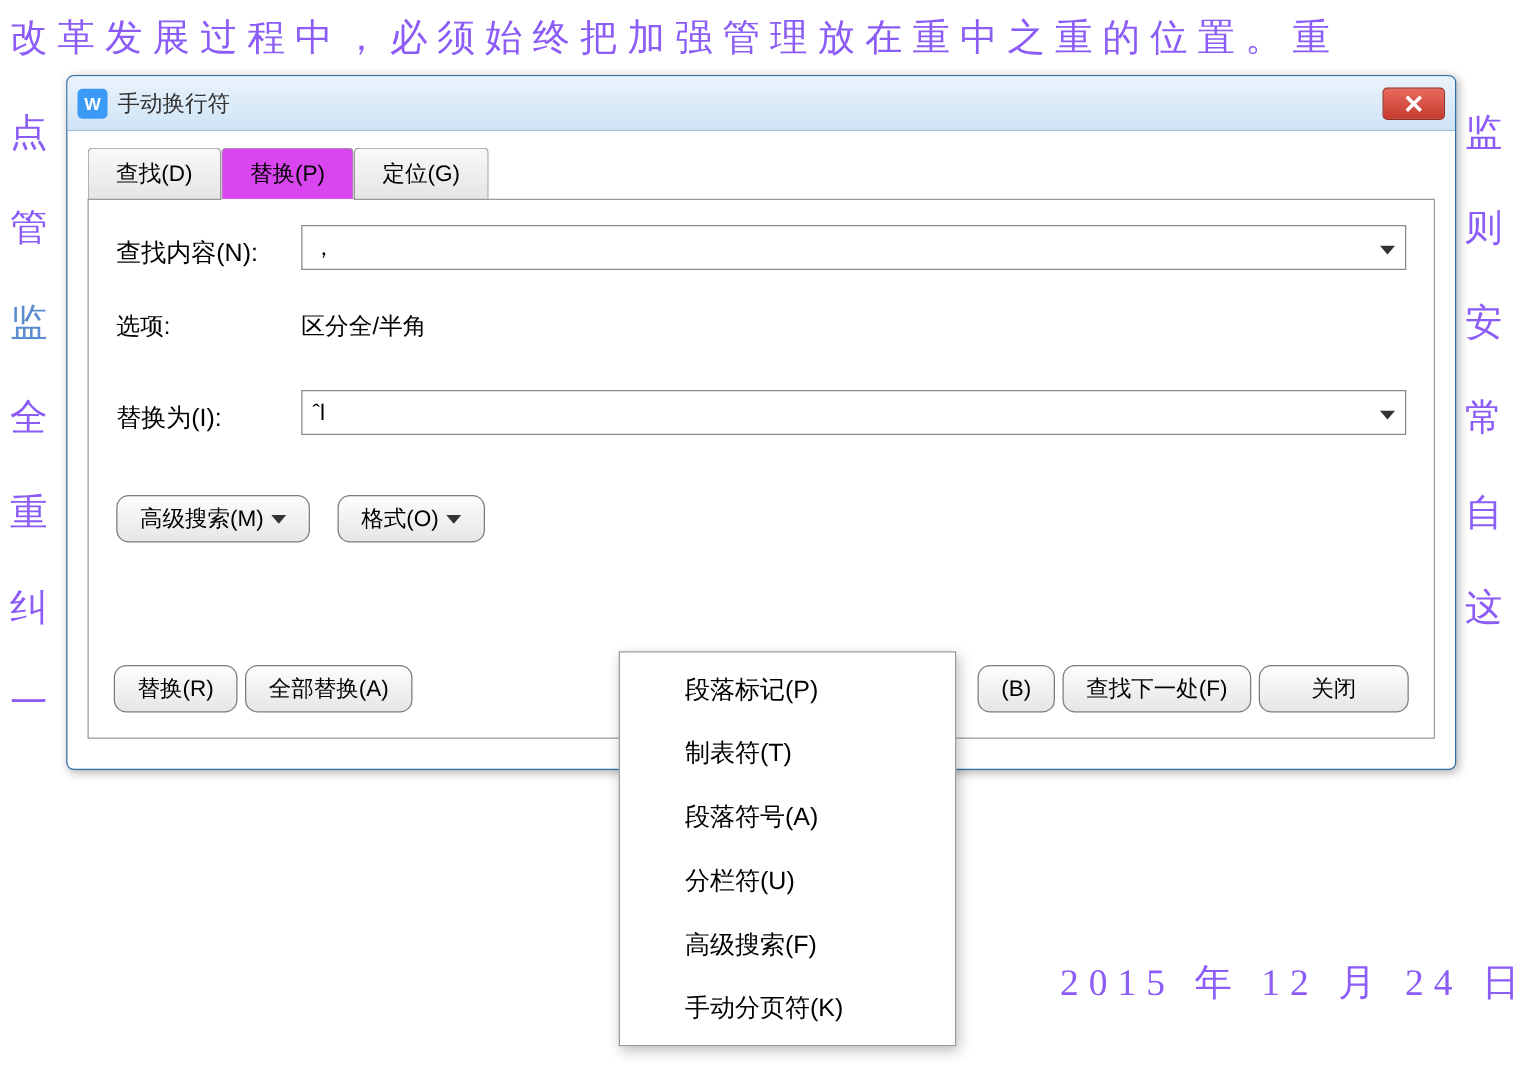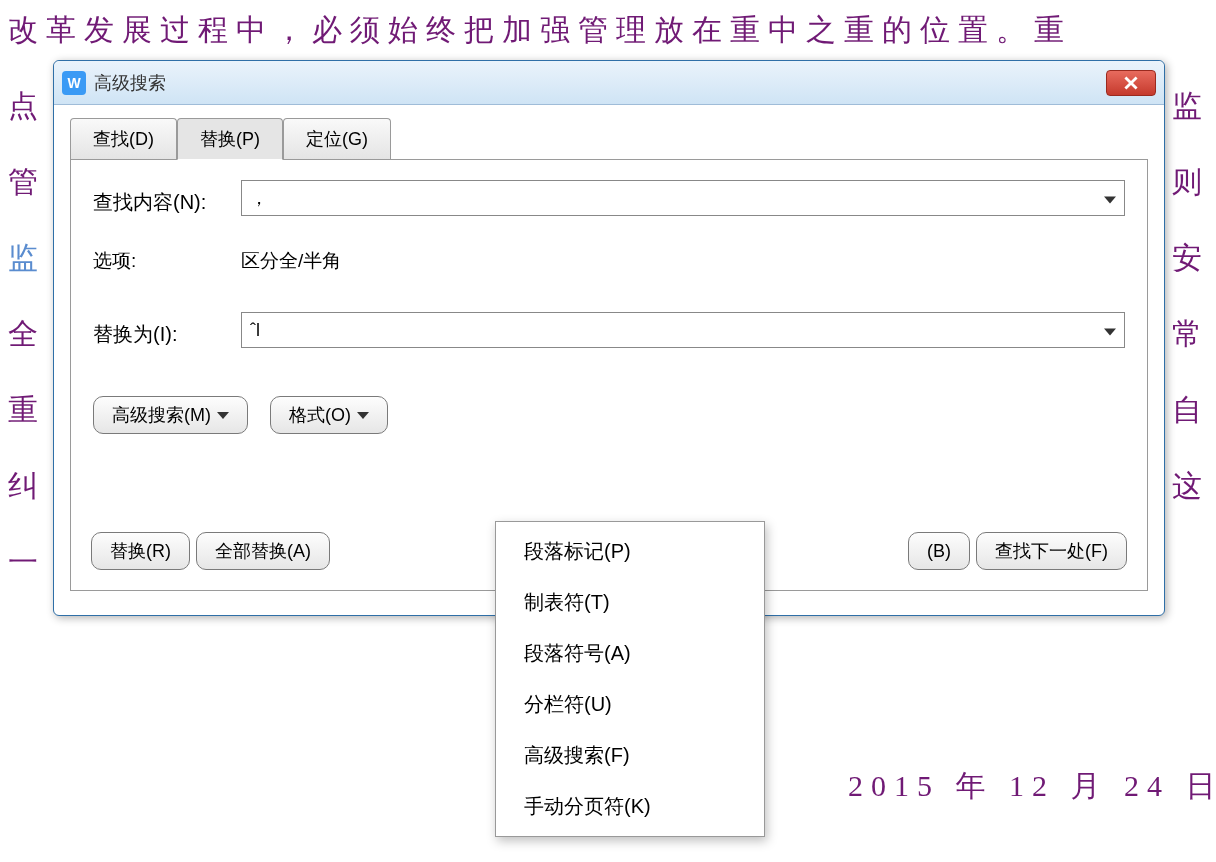--- a/index.html
+++ b/index.html
@@ -7,21 +7,21 @@
     font-family: "Microsoft YaHei", SimSun, sans-serif;
     background: #fff;
     width: 1216px;
     height: 862px;
     overflow: hidden;
     position: relative;
   }
   .bg-text {
     position: absolute;
     font-size: 30px;
-    color: #701a75;
+    color: #8b5cf6;
     letter-spacing: 8px;
     white-space: nowrap;
     font-family: SimSun, serif;
   }
   .dialog {
     position: absolute;
     left: 53px;
     top: 60px;
     width: 1112px;
     height: 556px;
@@ -74,21 +74,21 @@
     border: 1px solid #9a9a9a;
     border-bottom: none;
     background: linear-gradient(#f9f9f9, #e4e4e4);
     font-size: 18px;
     cursor: pointer;
     border-radius: 4px 4px 0 0;
     position: relative;
     top: 1px;
   }
   .tab.active {
-    background: #e5e5e5;
+    background: #d946ef;
     z-index: 2;
     border-bottom: 1px solid #fff;
   }
   .panel {
     margin: 0 16px 16px 16px;
     border: 1px solid #9a9a9a;
     padding: 20px 22px;
     height: 432px;
     position: relative;
   }
@@ -157,20 +157,21 @@
     background: #fff;
     border: 1px solid #999;
     box-shadow: 2px 4px 10px rgba(0,0,0,0.25);
     z-index: 10;
     padding: 4px 0;
   }
   .menu-item {
     padding: 12px 28px;
     font-size: 20px;
     cursor: pointer;
+    margin-left: 24px;
   }
   .menu-item.hover {
     background: #d9e8f7;
   }
 </style>
 </head>
 <body>
 
 <div class="bg-text" style="left:8px; top:10px;">改革发展过程中，必须始终把加强管理放在重中之重的位置。重</div>
 <div class="bg-text" style="left:8px; top:86px;">点</div>
@@ -184,21 +185,21 @@
 <div class="bg-text" style="left:8px; top:390px;">重</div>
 <div class="bg-text" style="left:1172px; top:390px;">自</div>
 <div class="bg-text" style="left:8px; top:466px;">纠</div>
 <div class="bg-text" style="left:1172px; top:466px;">这</div>
 <div class="bg-text" style="left:8px; top:542px;">一</div>
 <div class="bg-text" style="left:848px; top:766px;">2015 年 12 月 24 日</div>
 
 <div class="dialog">
   <div class="titlebar">
     <div class="app-icon">W</div>
-    <div class="title-text">高级搜索</div>
+    <div class="title-text">手动换行符</div>
     <div class="close-btn">
       <svg viewBox="0 0 10 10">
           <path d="M1 1 L9 9 M9 1 L1 9" stroke="#fff" stroke-width="2" fill="none"></path>
         </svg>
     </div>
   </div>
 
   <div class="tab-row">
     <div class="tab">查找(D)</div>
     <div class="tab active">替换(P)</div>
@@ -243,20 +244,23 @@
         </div>
       <div class="btn">
           <span>全部替换(A)</span>
         </div>
       <div class="spacer"></div>
       <div class="btn">
           <span>(B)</span>
         </div>
       <div class="btn">
           <span>查找下一处(F)</span>
+        </div>
+      <div class="btn" style="min-width:120px; justify-content:center;">
+          <span>关闭</span>
         </div>
     </div>
   </div>
 </div>
 
 <div class="menu">
   <div class="menu-item">段落标记(P)</div>
   <div class="menu-item">制表符(T)</div>
   <div class="menu-item">段落符号(A)</div>
   <div class="menu-item">分栏符(U)</div>

